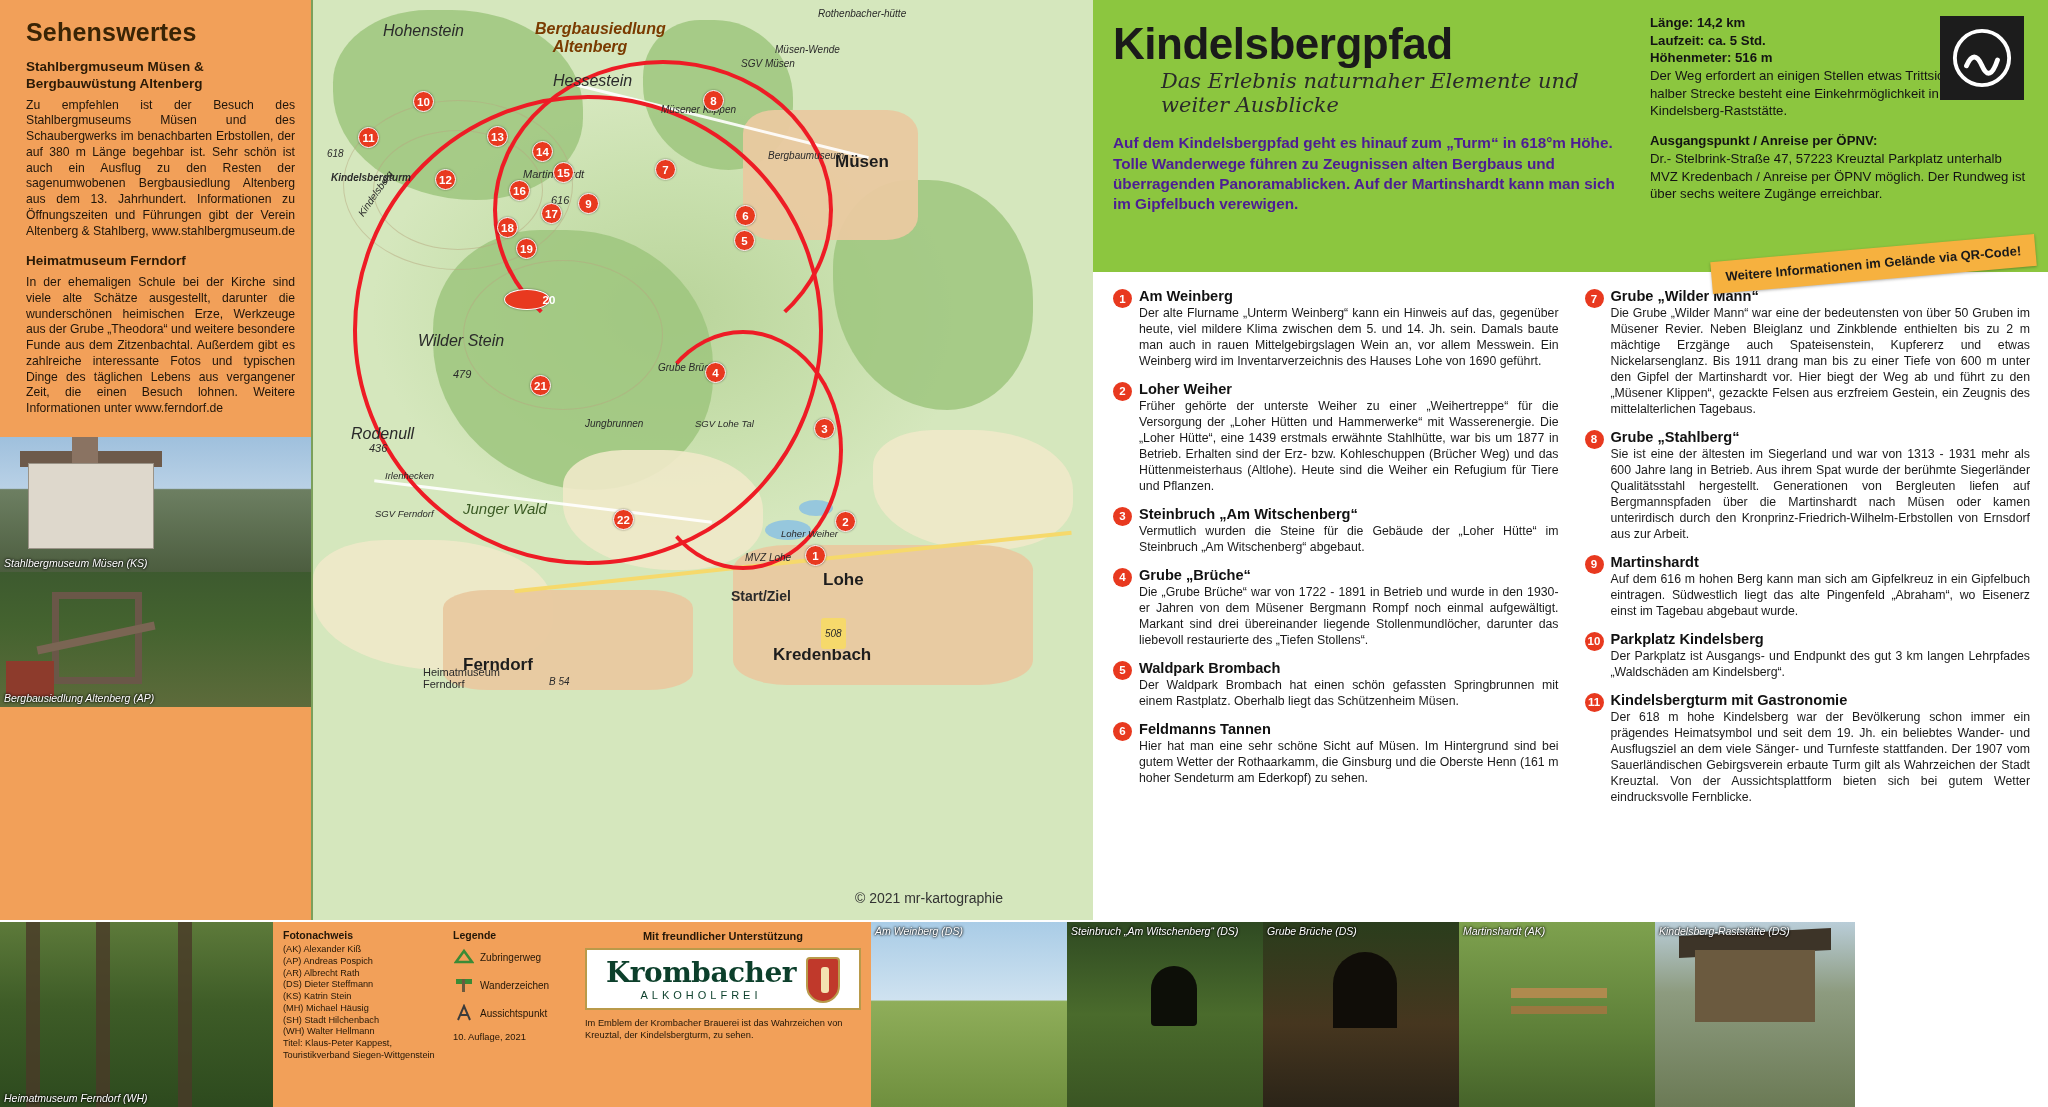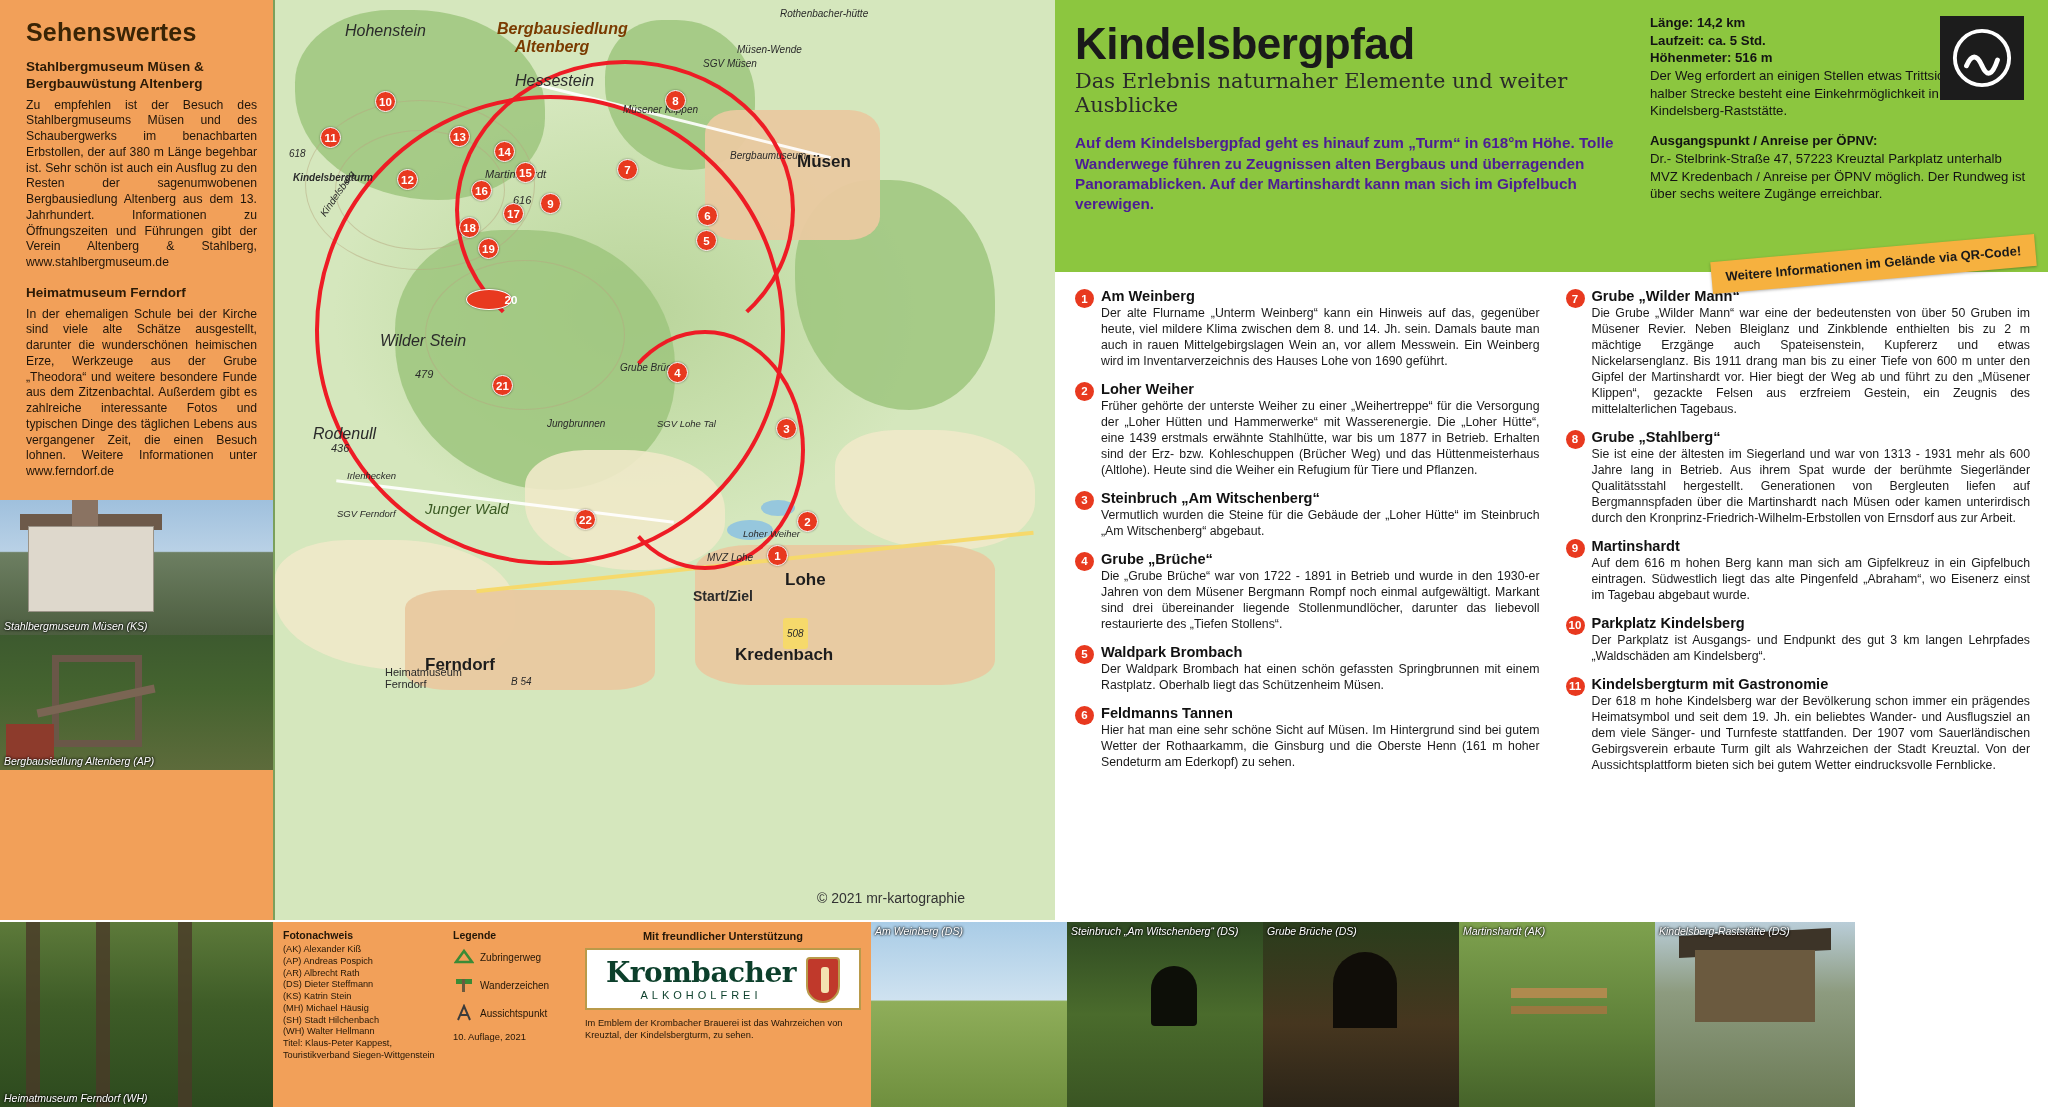--- a/index.html
+++ b/index.html
@@ -10,21 +10,21 @@
     background: #ffffff;
     overflow: hidden;
     position: relative;
   }
   .page { position:absolute; inset:0; display:flex; flex-direction:column; }
 
   
   .top { display:flex; height:920px; }
 
   
-  .left-col { width:273px; background:#f2a059; display:flex; flex-direction:column; }
+  .left-col { width:311px; background:#f2a059; display:flex; flex-direction:column; }
   .left-text { padding:14px 16px 6px 26px; color:#2b1a06; }
   .left-title {
     font-size:25px; font-weight:bold; color:#3a2405; margin:4px 0 12px 0;
     letter-spacing:0.2px;
   }
   .left-h { font-size:13.5px; font-weight:bold; line-height:1.25; margin:0 0 5px 0; color:#2b1a06; }
   .left-p { font-size:12.2px; line-height:1.29; text-align:justify; margin:0 0 14px 0; color:#20150a; }
   .left-photos { flex:1; display:flex; flex-direction:column; }
   .photo { position:relative; width:100%; overflow:hidden; }
   .photo .cap {
@@ -66,21 +66,21 @@
     display:flex; align-items:center; justify-content:center;
     border:1.5px solid #fff; box-shadow:0 0 2px rgba(0,0,0,.5);
   }
   .copyright { position:absolute; right:90px; bottom:14px; font-size:14px; color:#333; }
 
   
   .right-col { flex:1; display:flex; flex-direction:column; background:#fff; }
   .hero { background:#8cc63f; display:flex; padding:14px 18px 14px 20px; height:272px; position:relative; }
   .hero-left { flex:1; padding-right:14px; }
   .hero-title { font-size:44px; font-weight:bold; color:#1a1a1a; letter-spacing:-0.5px; line-height:1; margin:8px 0 4px 0;}
-  .hero-sub { font-family:"DejaVu Serif", serif; font-size:21px; color:#2a2a2a; line-height:1.12; margin-bottom:16px;}
+  .hero-sub { font-family:"DejaVu Serif", serif; font-style:italic; font-size:21px; color:#2a2a2a; line-height:1.12; margin-bottom:16px;margin-left:48px;}
   .hero-body { font-size:15.3px; font-weight:bold; line-height:1.34; color:#4c1d95; }
   .hero-right { width:380px; font-size:13.2px; color:#131313; line-height:1.34; position:relative; }
   .hero-facts { margin-bottom:12px; }
   .hero-logo {
     position:absolute; right:6px; top:2px; width:84px; height:84px; background:#1c1c1c;
     display:flex; align-items:center; justify-content:center;
   }
   .hero-logo svg { width:62px; height:62px; }
   .qr-note {
     position:absolute; right:-6px; bottom:-22px; background:#f6b13f; color:#1a1a1a;
@@ -288,21 +288,21 @@
         </div>
       </div>
 
       <div class="poi-wrap">
         <div class="poi-col">
 
           <div class="poi">
             <div class="poi-num">1</div>
             <div class="poi-body">
               <div class="poi-h">Am Weinberg</div>
-              <div class="poi-p">Der alte Flurname „Unterm Weinberg“ kann ein Hinweis auf das, gegenüber heute, viel mildere Klima zwischen dem 8. und 14. Jh. sein. Damals baute man auch in rauen Mittelgebirgslagen Wein an, vor allem Messwein. Ein Weinberg wird im Inventarverzeichnis des Hauses Lohe von 1690 geführt.</div>
+              <div class="poi-p">Der alte Flurname „Unterm Weinberg“ kann ein Hinweis auf das, gegenüber heute, viel mildere Klima zwischen dem 5. und 14. Jh. sein. Damals baute man auch in rauen Mittelgebirgslagen Wein an, vor allem Messwein. Ein Weinberg wird im Inventarverzeichnis des Hauses Lohe von 1690 geführt.</div>
             </div>
           </div>
 
           <div class="poi">
             <div class="poi-num">2</div>
             <div class="poi-body">
               <div class="poi-h">Loher Weiher</div>
               <div class="poi-p">Früher gehörte der unterste Weiher zu einer „Weihertreppe“ für die Versorgung der „Loher Hütten und Hammerwerke“ mit Wasserenergie. Die „Loher Hütte“, eine 1439 erstmals erwähnte Stahlhütte, war bis um 1877 in Betrieb. Erhalten sind der Erz- bzw. Kohleschuppen (Brücher Weg) und das Hüttenmeisterhaus (Altlohe). Heute sind die Weiher ein Refugium für Tiere und Pflanzen.</div>
             </div>
           </div>

